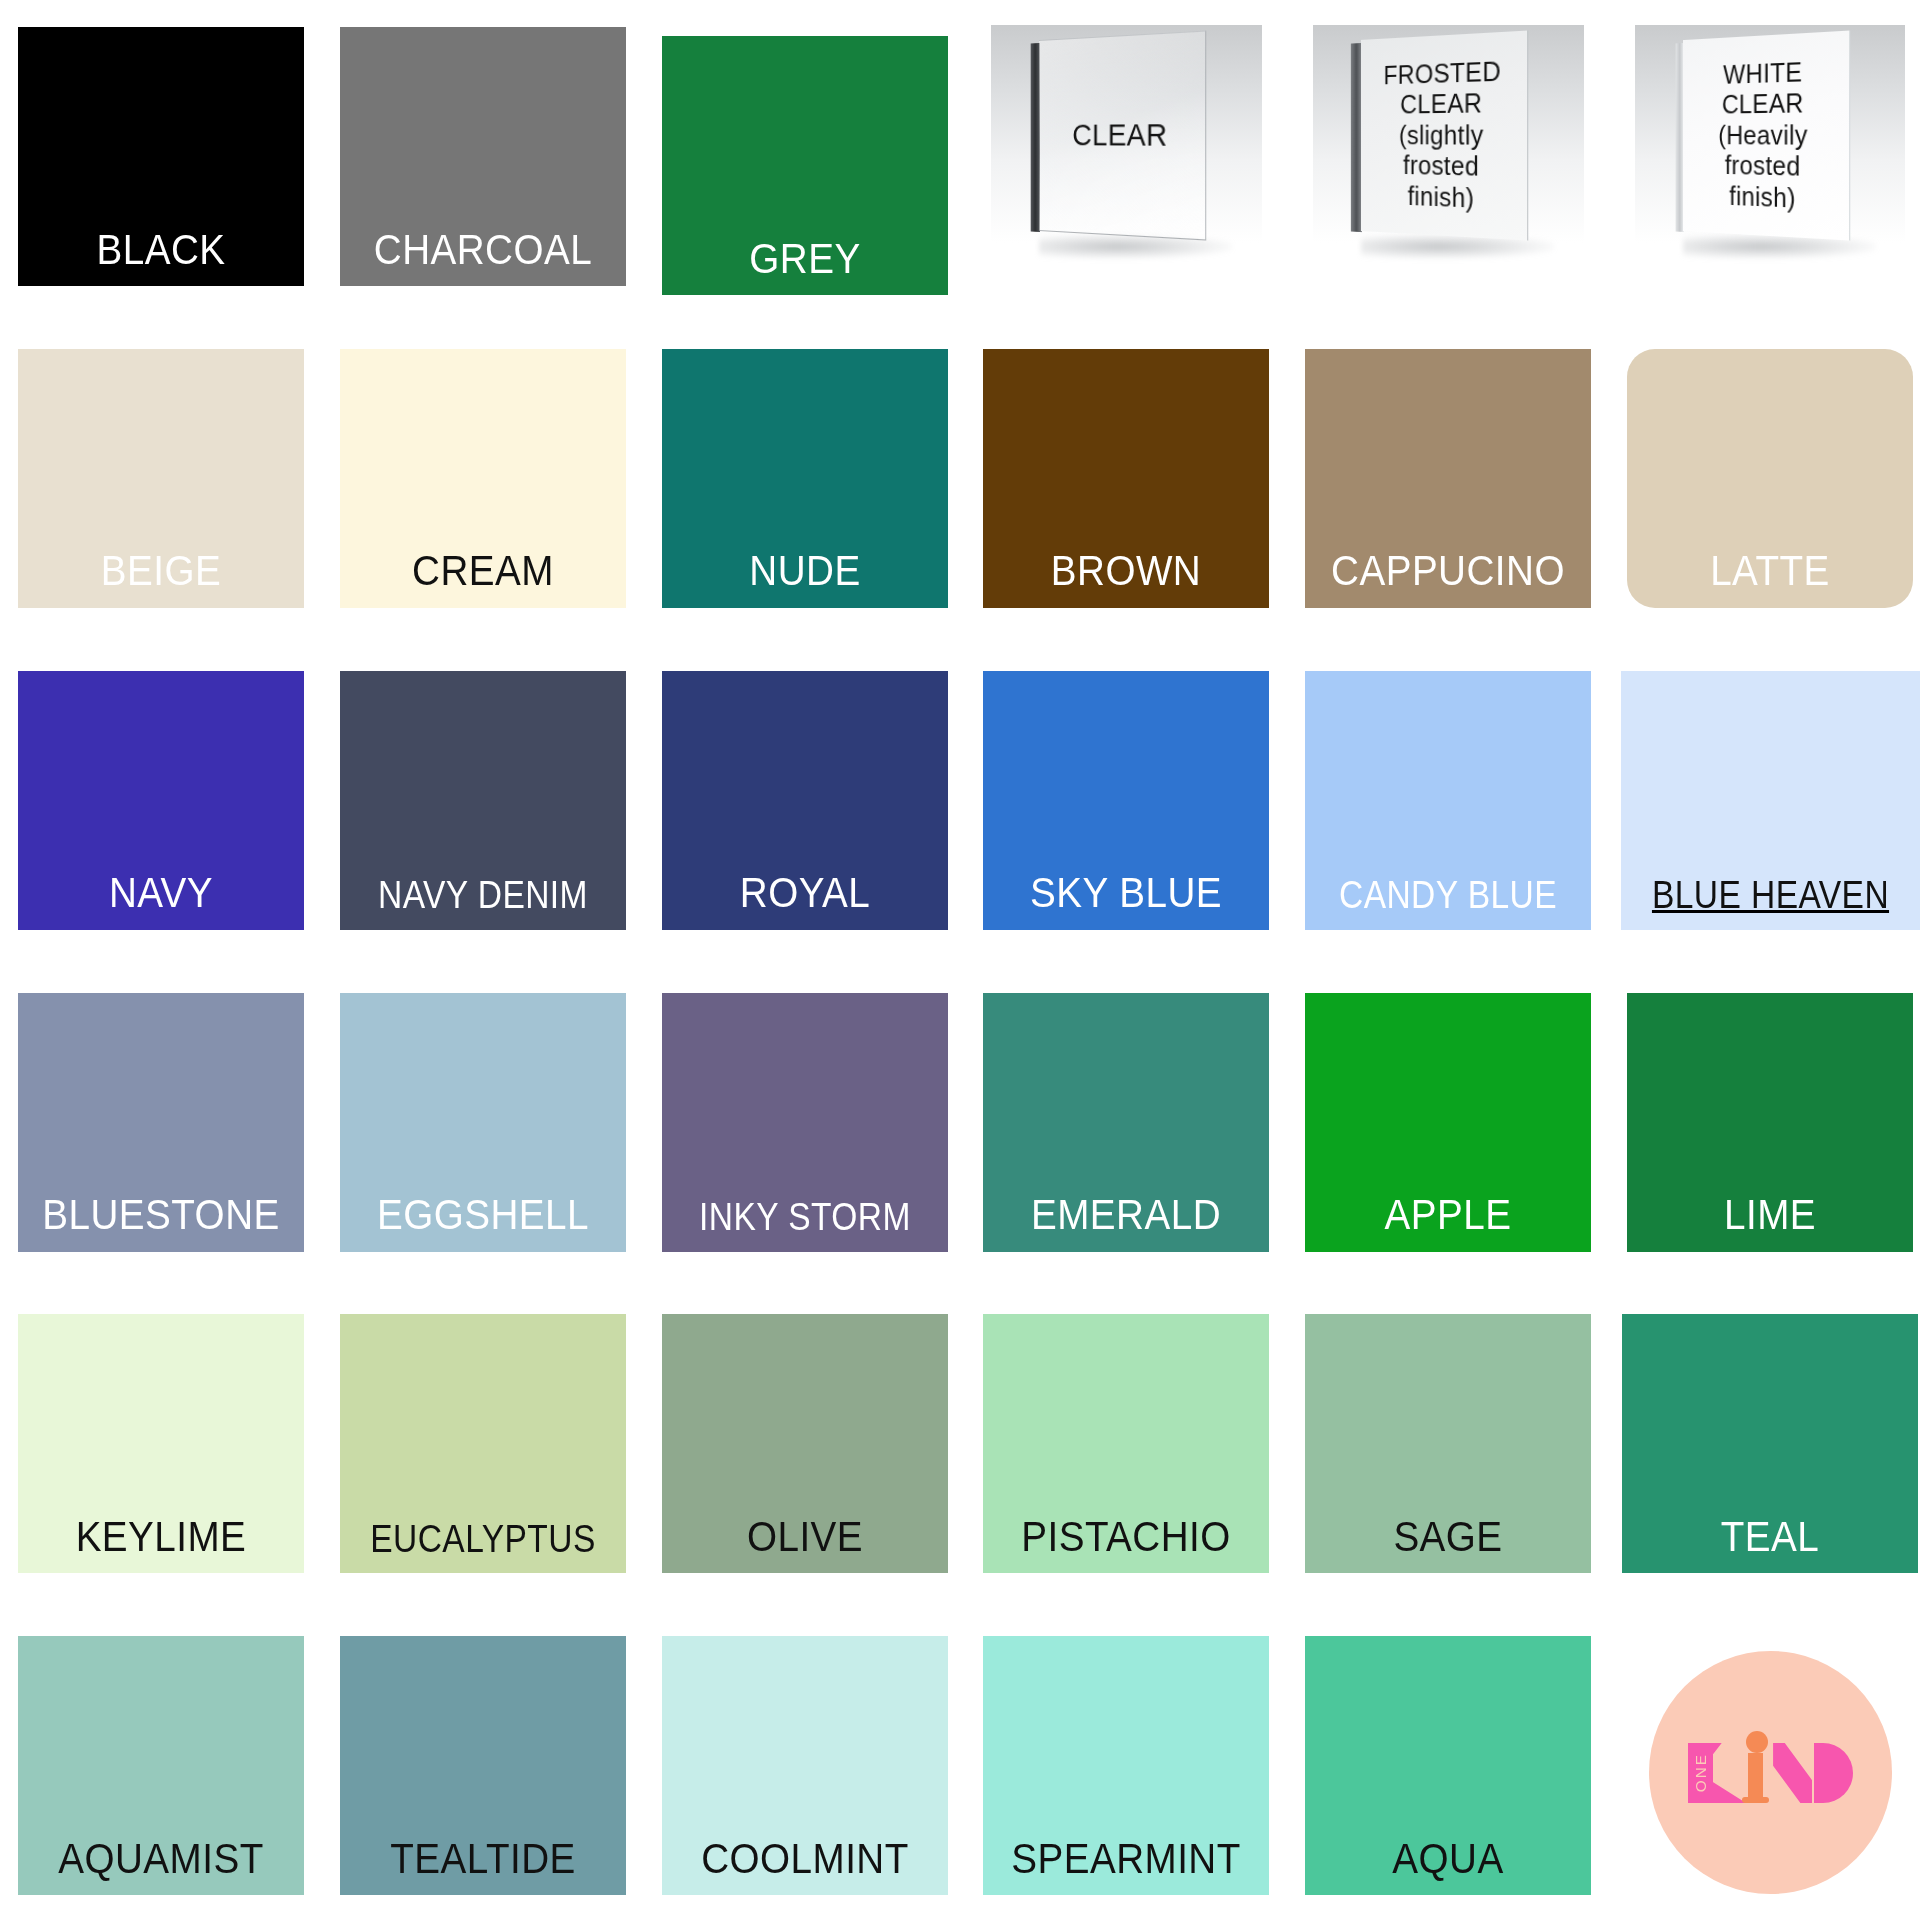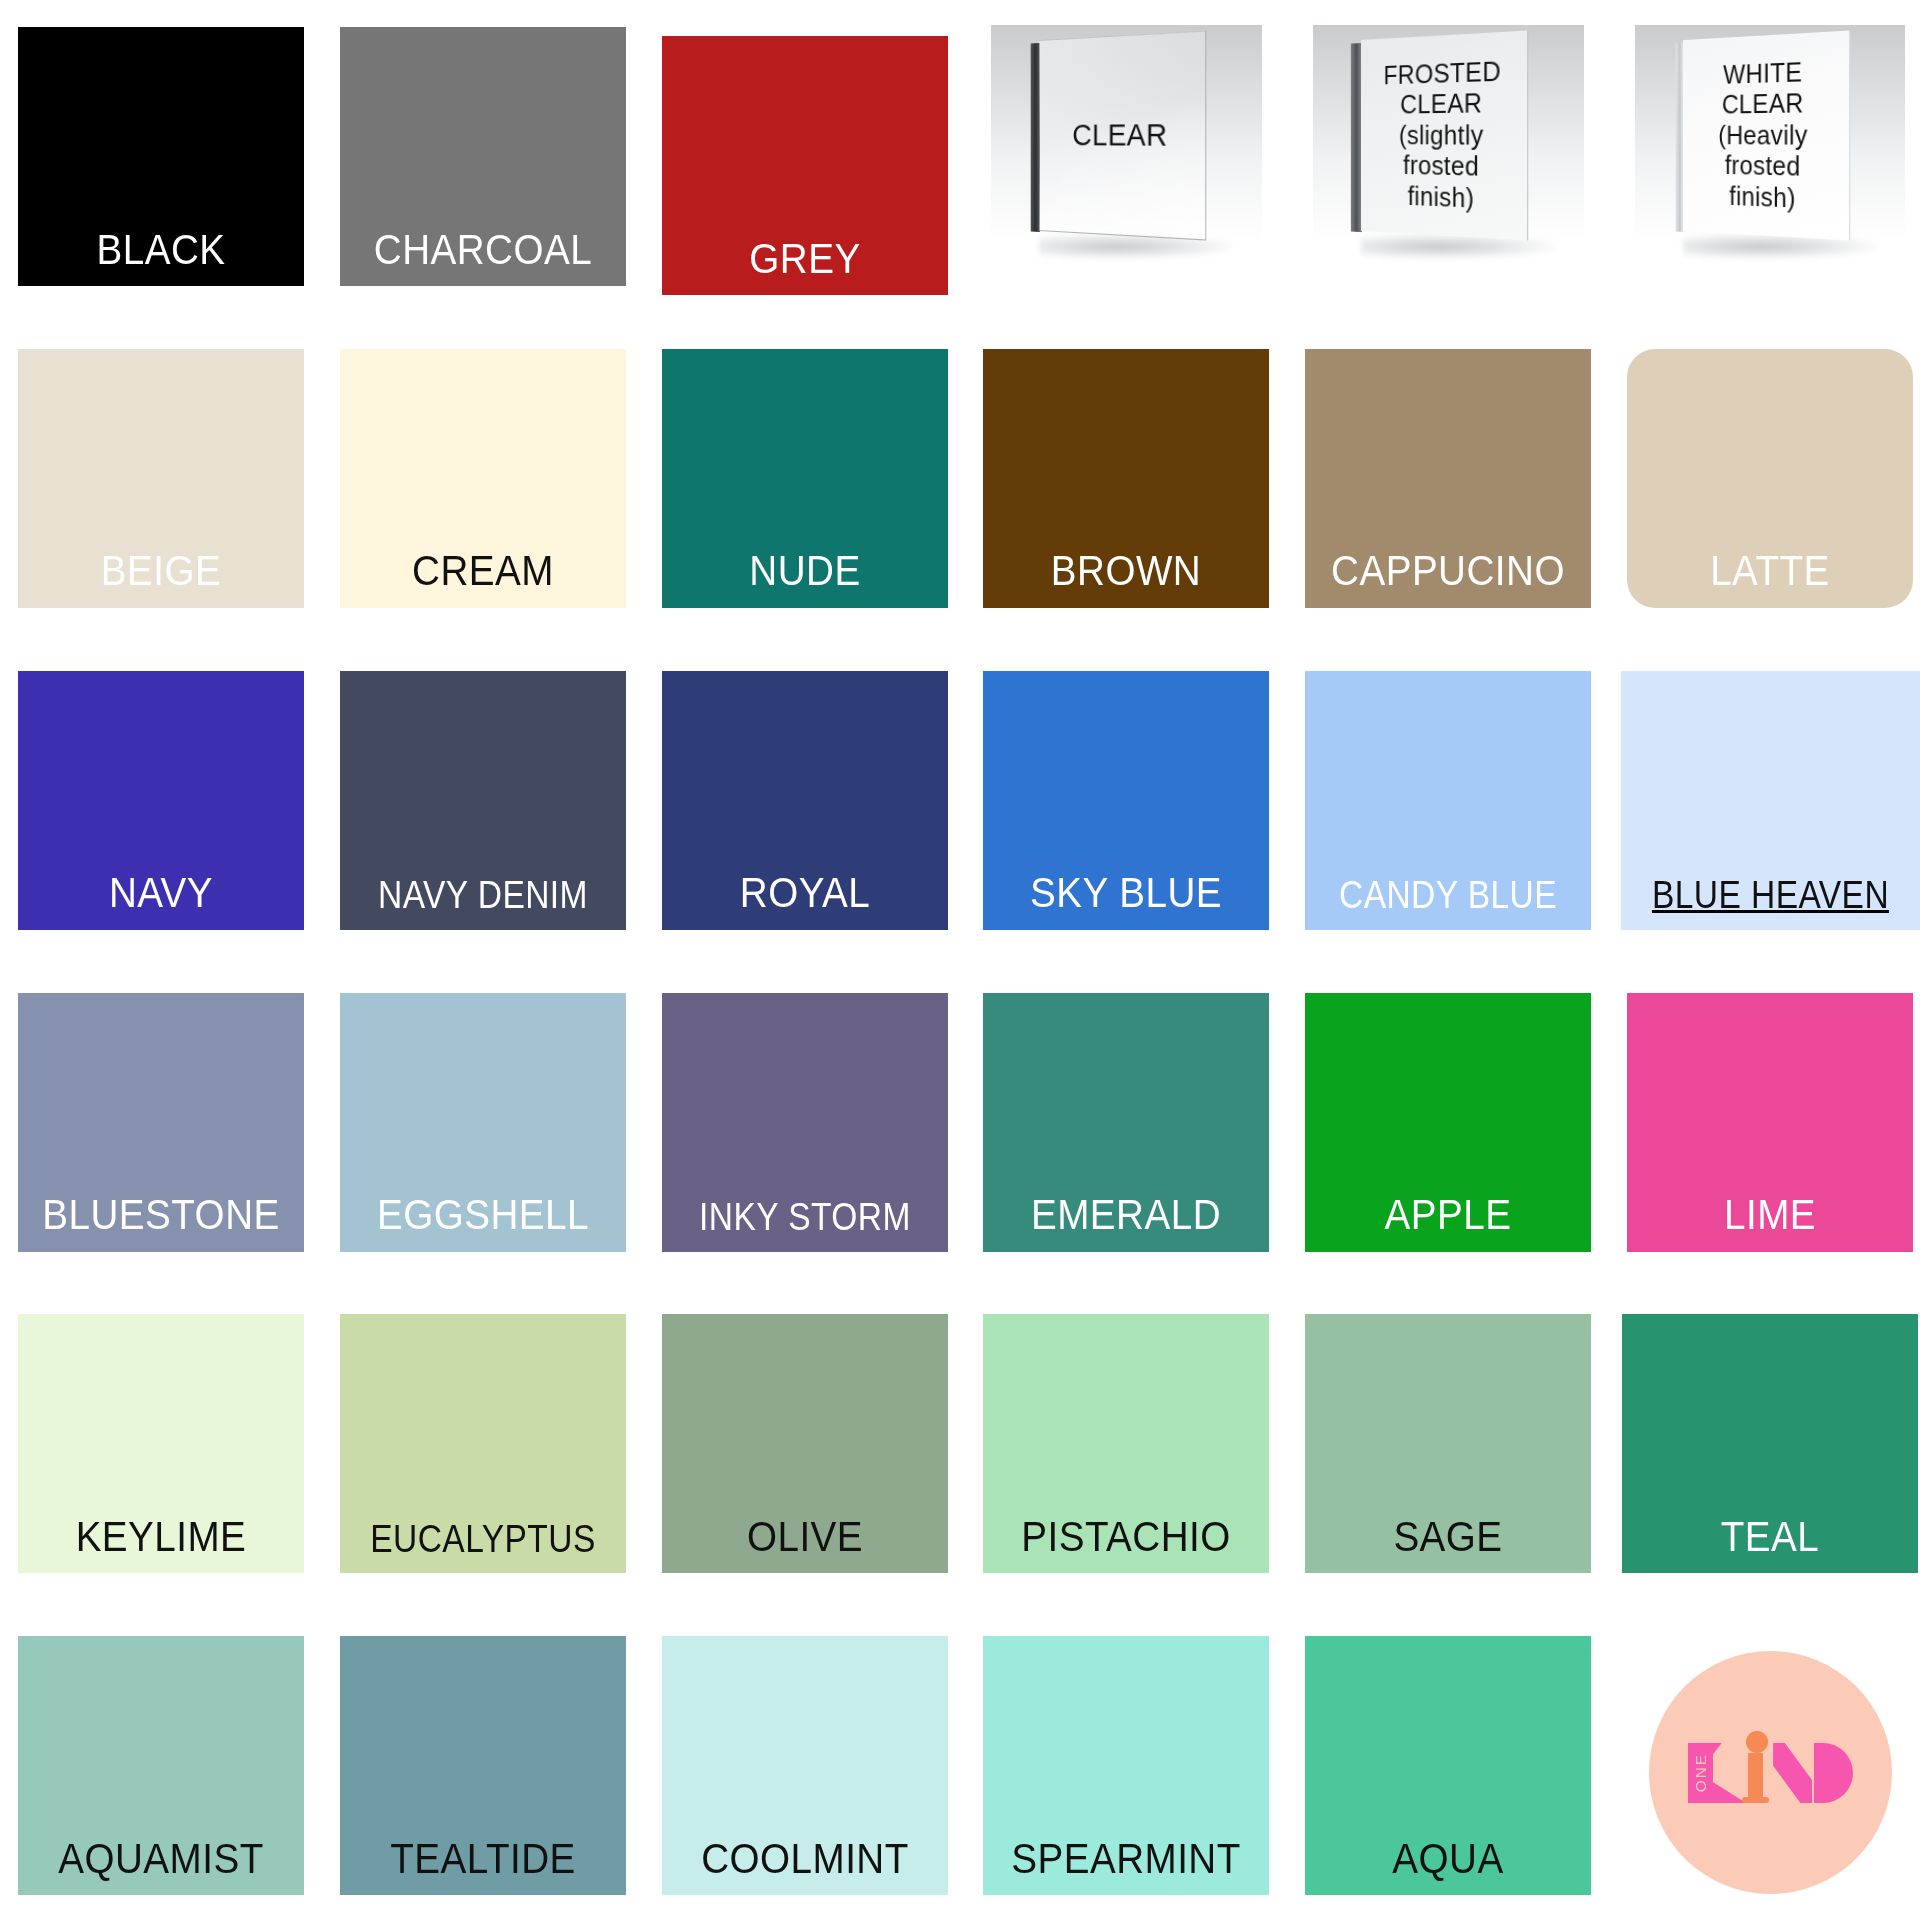--- a/index.html
+++ b/index.html
@@ -256,21 +256,21 @@
         <div class="swatch" style="background: rgb(0, 0, 0);">
           <div class="swatch-label light" style="color: rgb(255, 255, 255);">BLACK</div>
         </div>
       </div>
       <div class="cell">
         <div class="swatch" style="background: rgb(118, 118, 118);">
           <div class="swatch-label light" style="color: rgb(255, 255, 255);">CHARCOAL</div>
         </div>
       </div>
       <div class="cell">
-        <div class="swatch" style="background: #b91c1c; margin-top: 36px;">
+        <div class="swatch" style="background: #15803d; margin-top: 36px;">
           <div class="swatch-label light" style="color: rgb(255, 255, 255);">GREY</div>
         </div>
       </div>
       <div class="cell">
         <div class="acrylic">
           <div class="acrylic-bg"></div>
           <div class="acrylic-shadow"></div>
           <div class="pane clear">
             <div class="pane-edge"></div>
             <div class="pane-face">
@@ -396,21 +396,21 @@
         <div class="swatch" style="background: rgb(55, 139, 124);">
           <div class="swatch-label light" style="color: rgb(255, 255, 255);">EMERALD</div>
         </div>
       </div>
       <div class="cell">
         <div class="swatch" style="background: rgb(10, 163, 30);">
           <div class="swatch-label light" style="color: rgb(255, 255, 255);">APPLE</div>
         </div>
       </div>
       <div class="cell">
-        <div class="swatch" style="background: #ec4899;">
+        <div class="swatch" style="background: #15803d;">
           <div class="swatch-label light" style="color: rgb(255, 255, 255);">LIME</div>
         </div>
       </div>
       <div class="cell">
         <div class="swatch" style="background: rgb(232, 247, 216);">
           <div class="swatch-label dark" style="color: rgb(17, 17, 17);">KEYLIME</div>
         </div>
       </div>
       <div class="cell">
         <div class="swatch" style="background: rgb(201, 219, 167);">

